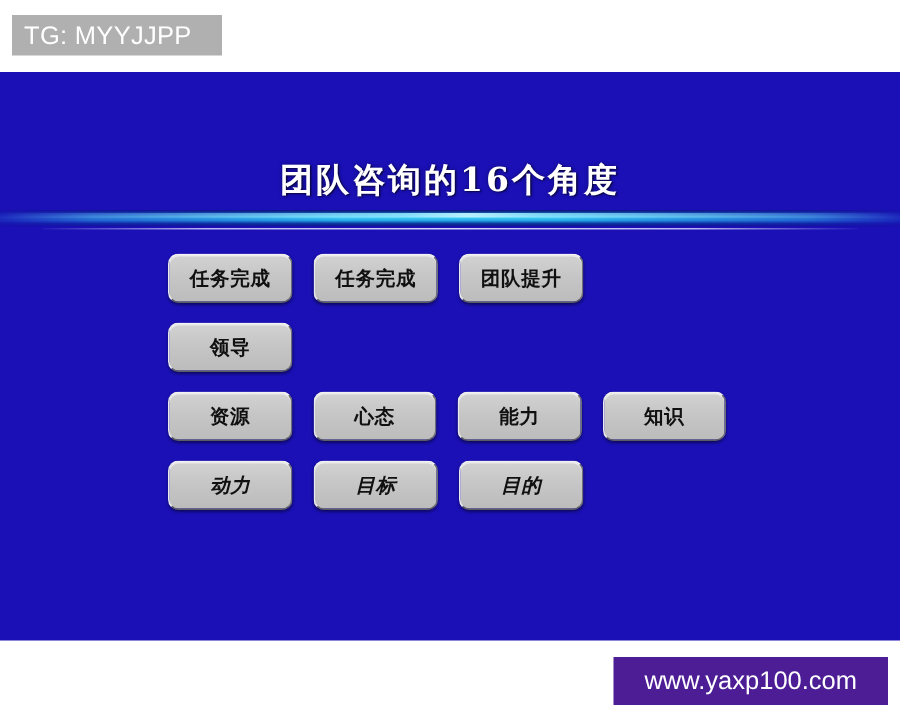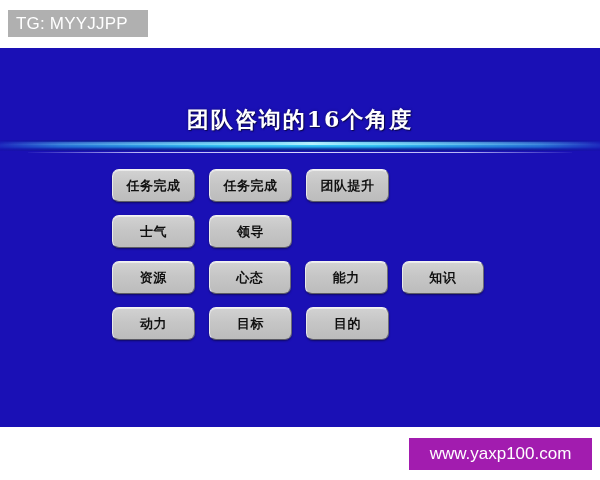--- a/index.html
+++ b/index.html
@@ -100,21 +100,21 @@
     position: absolute;
     left: 112px;
     top: 121px;
     width: 372px;
   }
   .grid-row {
     display: flex;
     gap: 14px;
     margin-bottom: 13px;
   }
-  .grid-row:last-child { margin-bottom: 0; }
+  .grid-row:last-child { margin-bottom: 0; font-style: italic; }
 
   .angle-btn {
     width: 83px;
     height: 33px;
     box-sizing: border-box;
     border-radius: 7px;
     background: linear-gradient(to bottom, #d2d2d2 0%, #c6c6c6 45%, #bcbcbc 100%);
     border-top: 1px solid #f2f2f2;
     border-left: 1px solid #eaeaea;
     border-right: 1px solid #6e6e74;
@@ -133,21 +133,21 @@
     user-select: none;
   }
 
   
   #site-watermark {
     position: absolute;
     left: 409px;
     top: 438px;
     width: 183px;
     height: 32px;
-    background: #a21caf;
+    background: #4c1d95;
     color: #ffffff;
     font-size: 17px;
     line-height: 32px;
     text-align: center;
     box-sizing: border-box;
     white-space: nowrap;
     font-family: "Liberation Sans", sans-serif;
   }
 </style>
 </head>
@@ -165,21 +165,20 @@
 
   <div id="grid">
 
     <div class="grid-row">
       <div class="angle-btn">任务完成</div>
       <div class="angle-btn">任务完成</div>
       <div class="angle-btn">团队提升</div>
     </div>
 
     <div class="grid-row">
-      <div class="angle-btn">士气</div>
       <div class="angle-btn">领导</div>
     </div>
 
     <div class="grid-row">
       <div class="angle-btn">资源</div>
       <div class="angle-btn">心态</div>
       <div class="angle-btn">能力</div>
       <div class="angle-btn">知识</div>
     </div>
 

